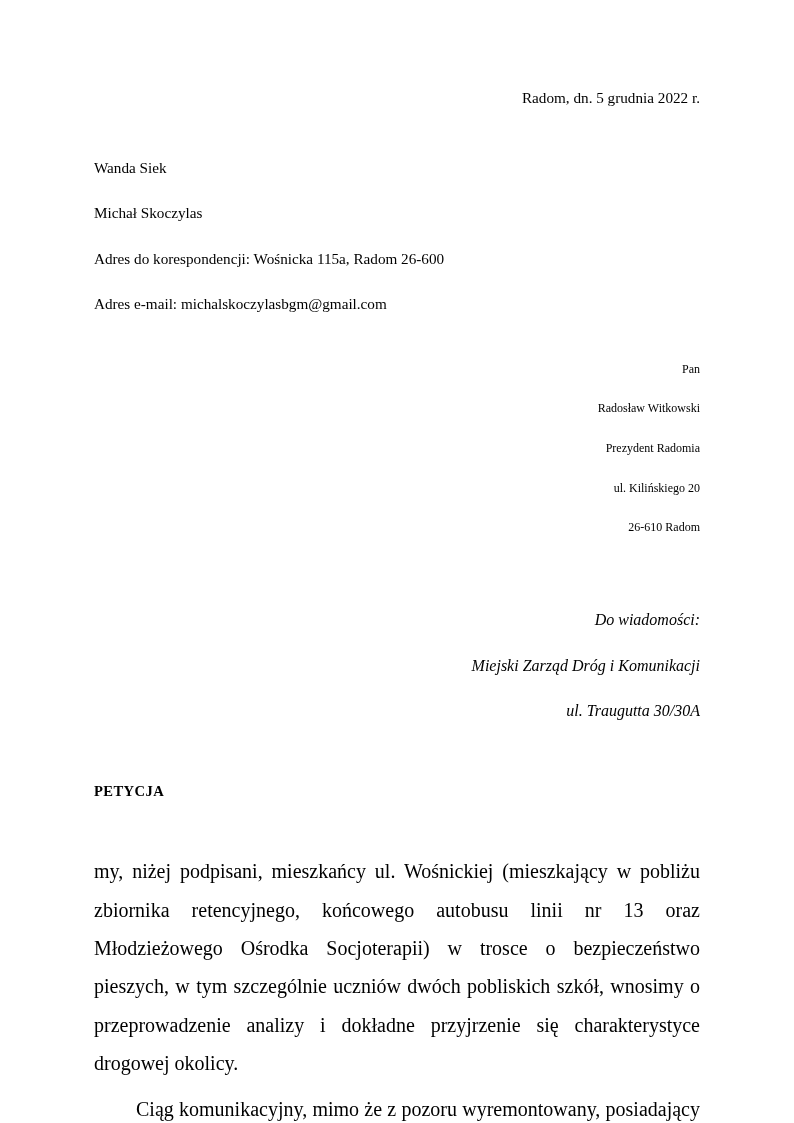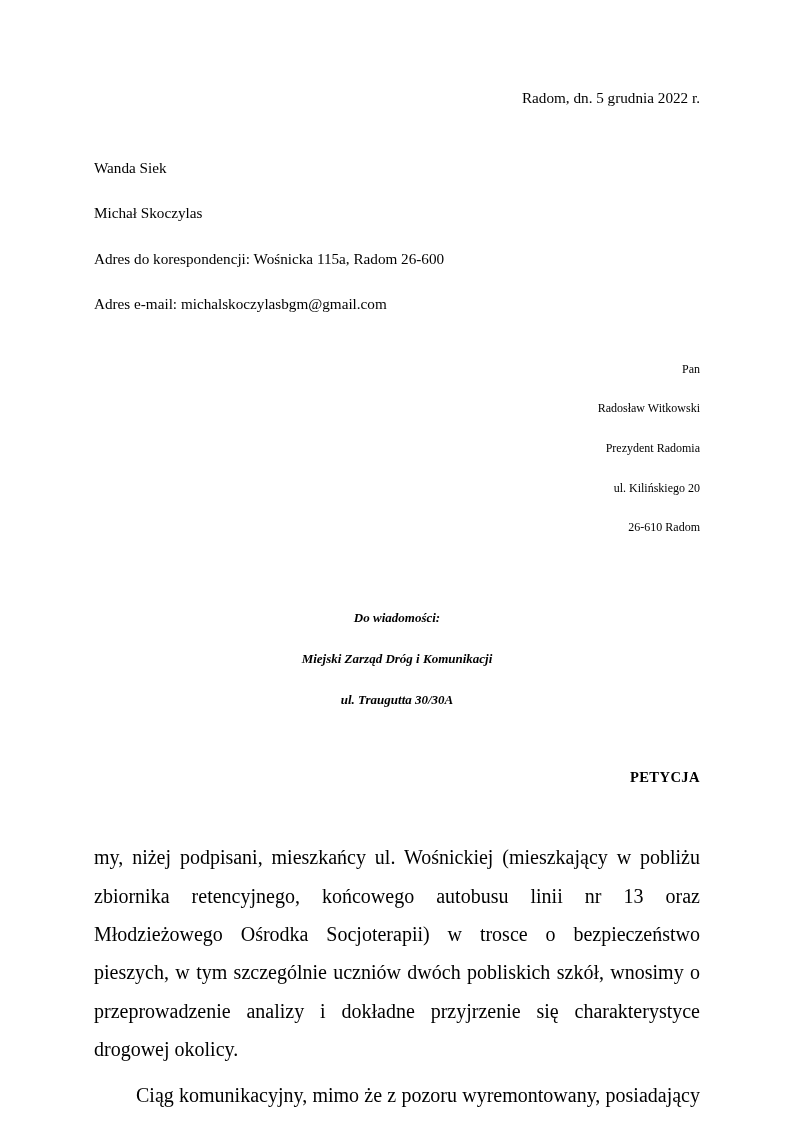--- a/index.html
+++ b/index.html
@@ -48,31 +48,30 @@
     line-height: 1.55;
     margin-bottom: 22px;
   }
   .recipient-line {
     font-size: 12px;
     line-height: 1.55;
     text-align: right;
     margin-bottom: 21px;
   }
   .cc-line {
-    font-size: 13px;
+    font-size: 16px;
     line-height: 1.55;
-    text-align: center;
+    text-align: right;
     font-style: italic;
     margin-bottom: 21px;
-    font-weight: bold;
   }
   .title {
     font-size: 14.6px;
     font-weight: bold;
-    text-align: right;
+    text-align: left;
     letter-spacing: 0.4px;
   }
   .salutation {
     font-size: 15.2px;
     line-height: 1.55;
   }
   .para {
     font-size: 20px;
     line-height: 1.92;
     text-align: justify;

